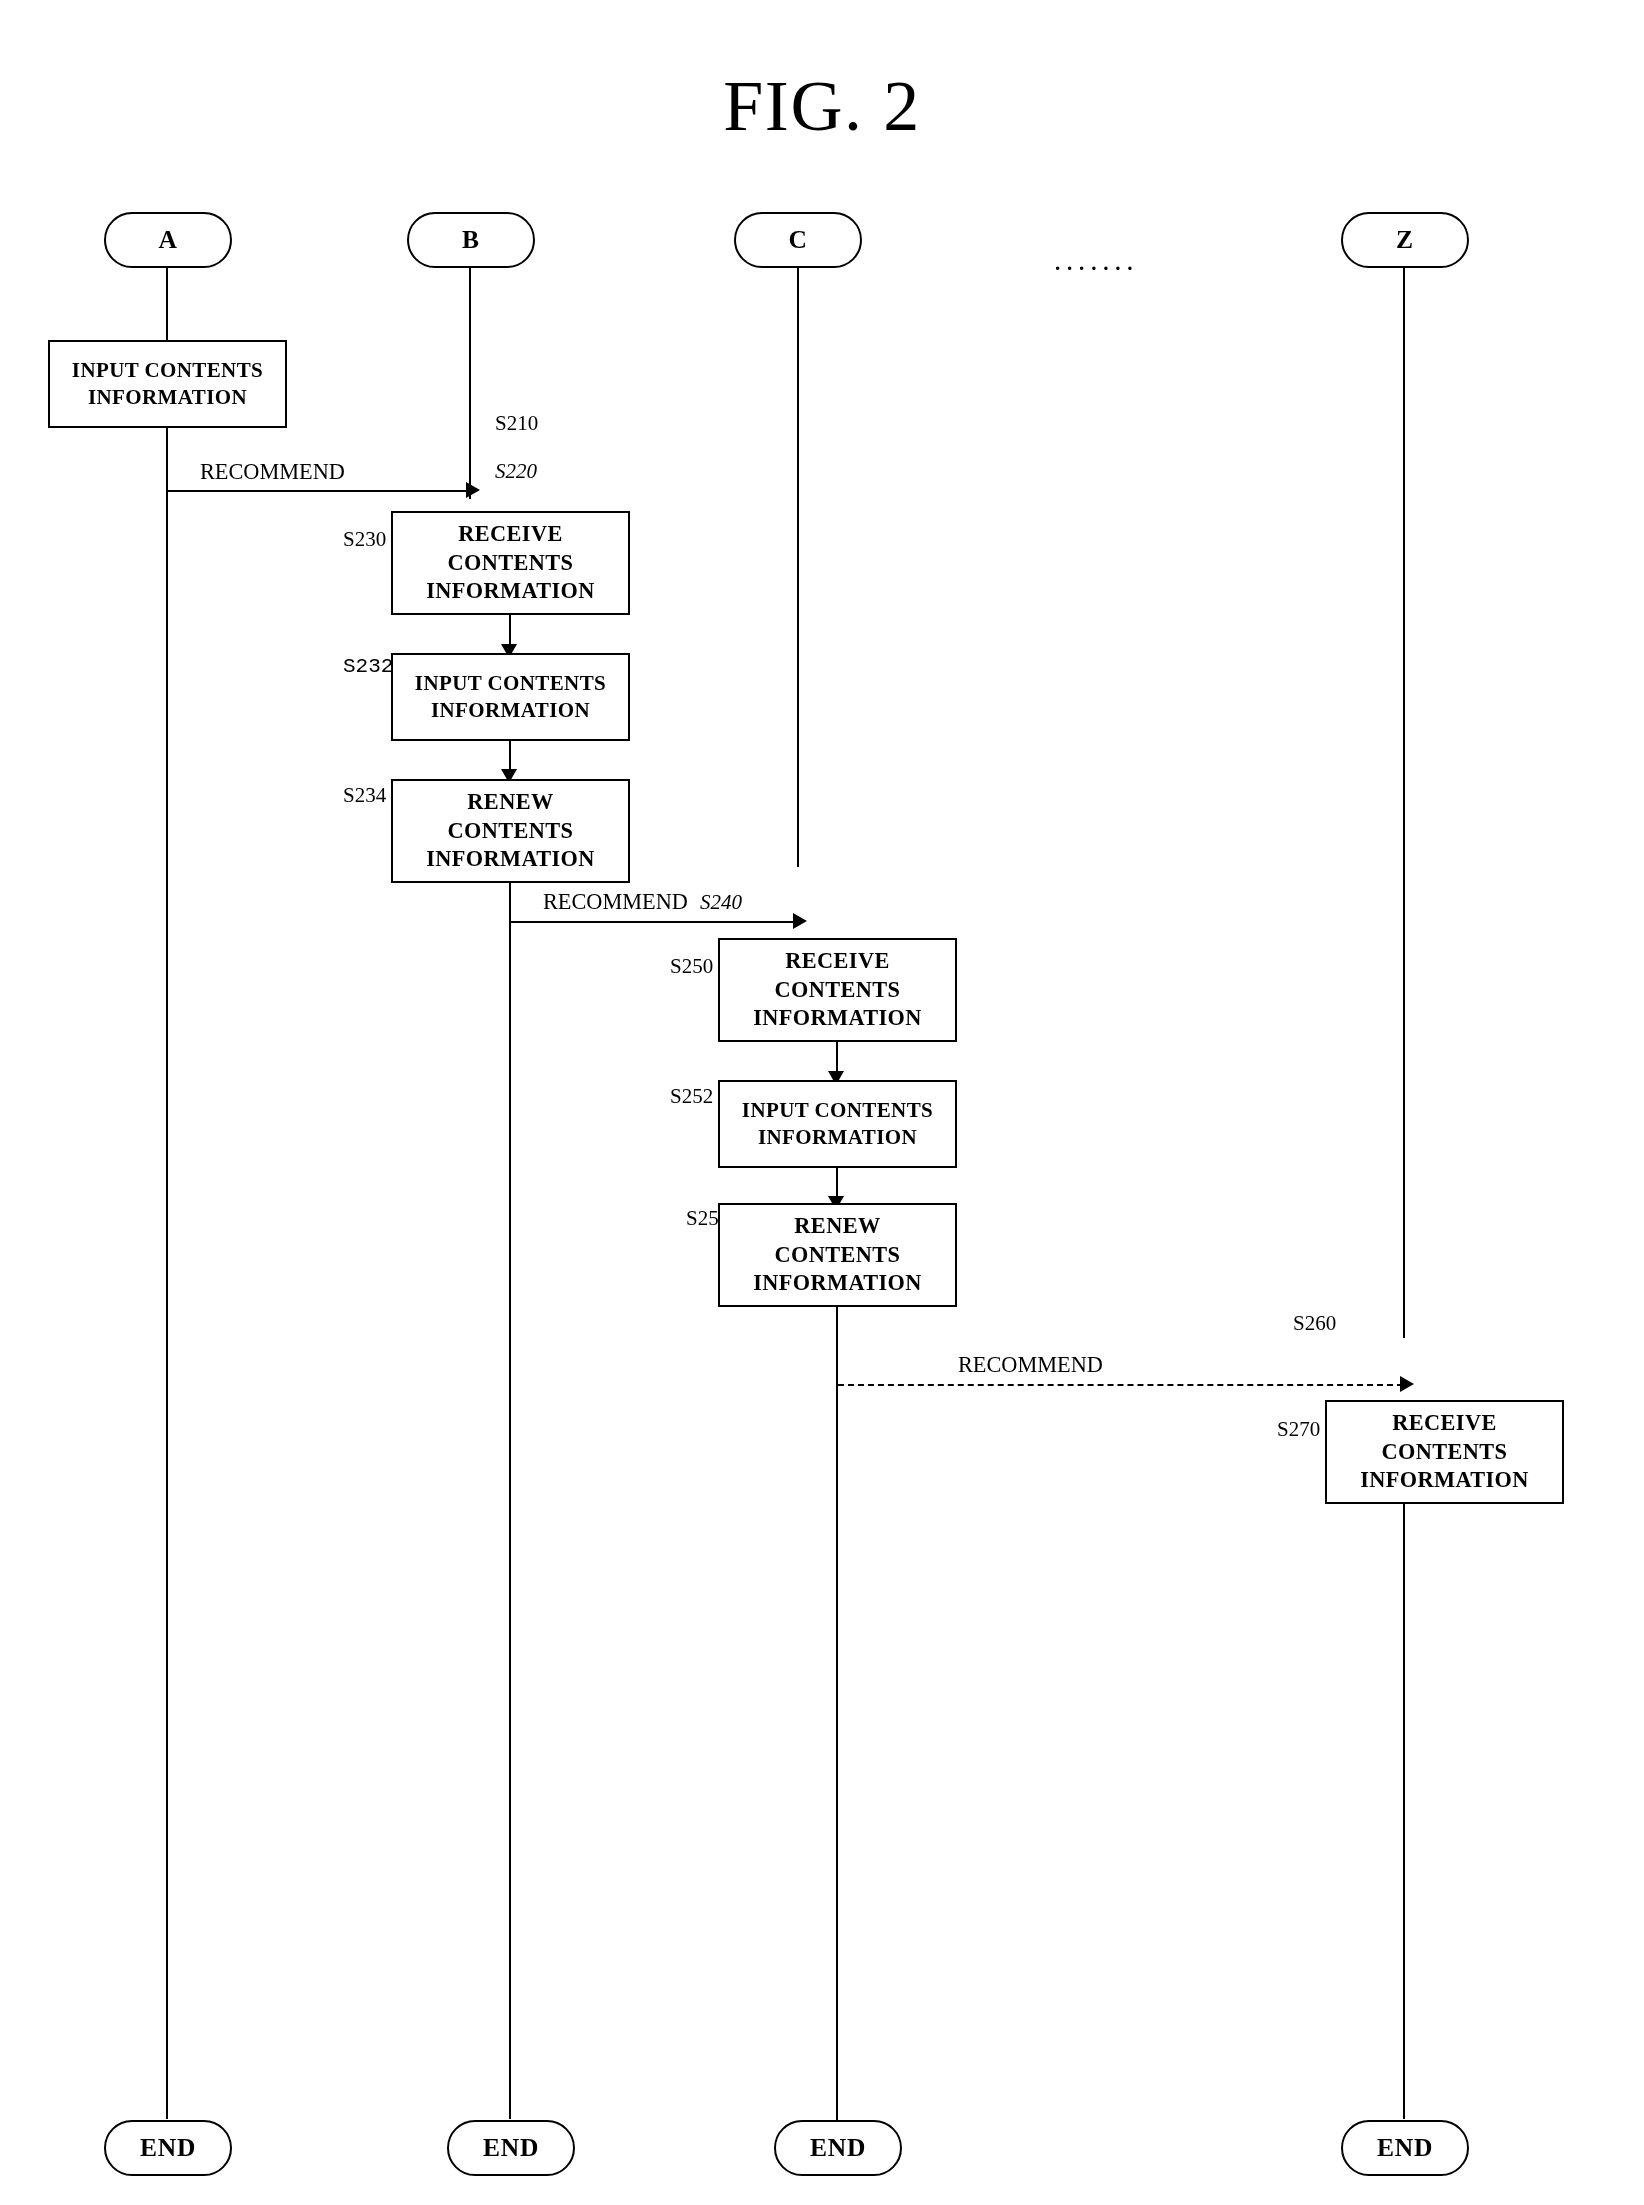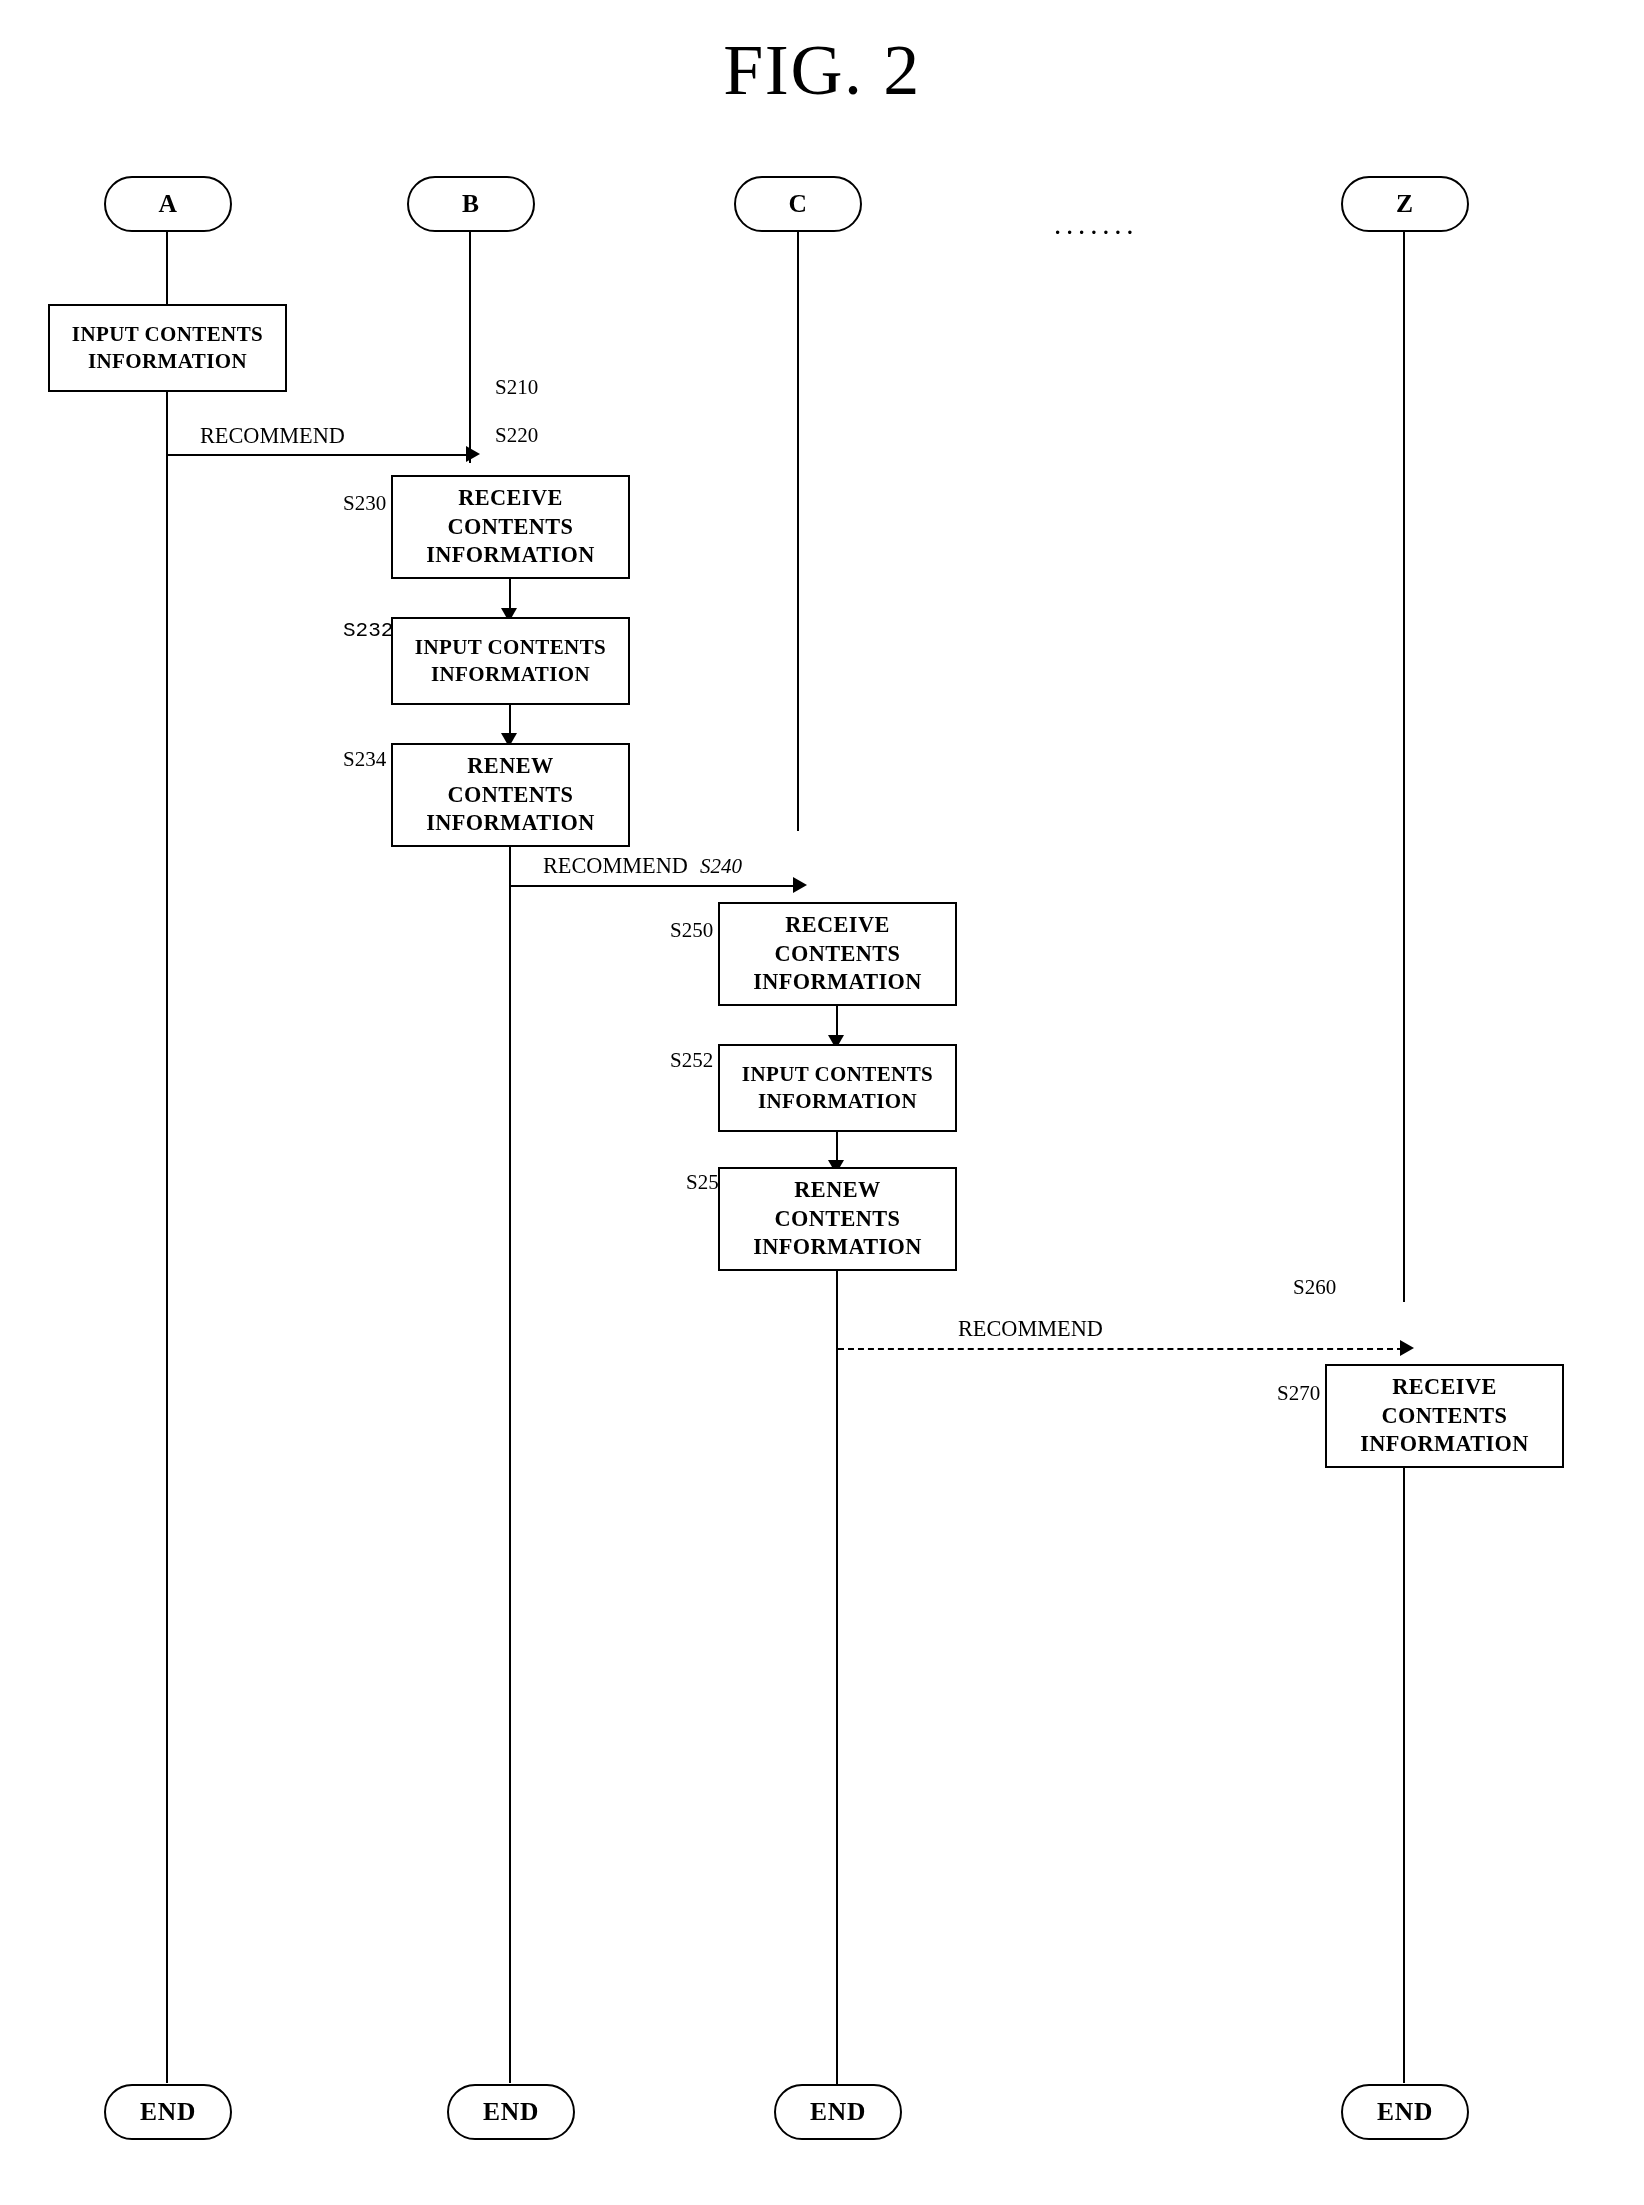--- a/index.html
+++ b/index.html
@@ -7,21 +7,21 @@
       background: #fff;
       font-family: 'Times New Roman', Times, serif;
       width: 1644px;
       min-height: 2205px;
       position: relative;
     }
     .page-title {
       text-align: center;
       font-size: 72px;
       font-weight: normal;
-      padding-top: 29px;
+      padding-top: 65px;
       padding-bottom: 48px;
       letter-spacing: 1.6px;
     }
     .diagram-container {
       position: relative;
       width: 1644px;
       height: 2075px;
     }
     
     .vline {
@@ -133,21 +133,21 @@
 
   <div class="pill" style="left:407px; top:16px; width:128px; height:56px;">
     <span>B</span>
   </div>
 
   <div class="vline" style="left:469px; top:72px; height:231px;"></div>
 
   <div class="step-label" style="left:495px; top:215px;">
     <span>S210</span>
   </div>
-  <div class="step-label" style="left:495px; top:263px;">
+  <div class="step-label" style="left:495px; top:263px;font-style:italic;">
     <span>S220</span>
   </div>
 
   <div class="arrow-right" style="left:168px; top:294px; width:302px;"></div>
   <div class="arrowhead-right" style="left:466px; top:286px;"></div>
   <div class="recommend-label" style="left:200px; top:263px;">
     <span>RECOMMEND</span>
   </div>
 
   <div class="step-label" style="left:343px; top:331px;">

